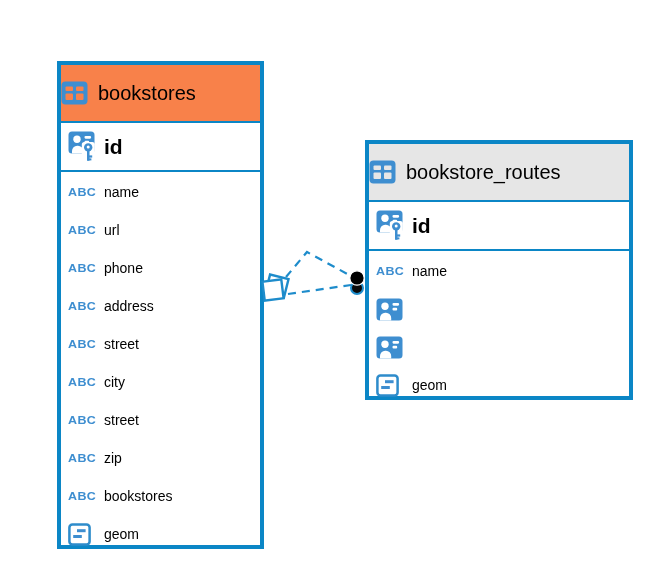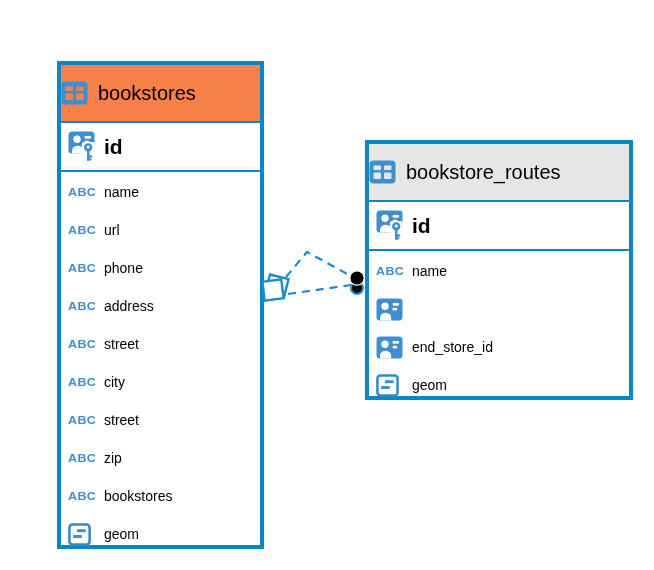--- a/index.html
+++ b/index.html
@@ -195,21 +195,20 @@
       <div class="row">
         <span class="icn">
           <svg width="27" height="23" viewBox="0 0 27 23">
             <rect x="0.5" y="0.5" width="26" height="22" rx="3.5" fill="#3E8ED0"></rect>
             <circle cx="9" cy="8.2" r="3.7" fill="#fff"></circle>
             <path d="M4 22.5 v-2.6 a5.2 5.2 0 0 1 5.2-5.2 h0.8 a5.2 5.2 0 0 1 5.2 5.2 V22.5 Z" fill="#fff"></path>
             <rect x="16.5" y="5" width="6.6" height="2.7" rx="1.1" fill="#fff"></rect>
             <rect x="16.5" y="9.8" width="4.7" height="2.7" rx="1.1" fill="#fff"></rect>
           </svg>
         </span>
-        <span class="lbl">end_store_id</span>
       </div>
       <div class="row">
         <span class="icn">
           <svg width="23" height="23" viewBox="0 0 23 23">
             <rect x="1.4" y="1.4" width="20.2" height="20.2" rx="3" fill="#fff" stroke="#2E8CCB" stroke-width="2.5"></rect>
             <rect x="9" y="6.2" width="8.6" height="3" fill="#3E8ED0"></rect>
             <rect x="5.2" y="12" width="8.6" height="3" fill="#3E8ED0"></rect>
           </svg>
         </span>
         <span class="lbl">geom</span>

